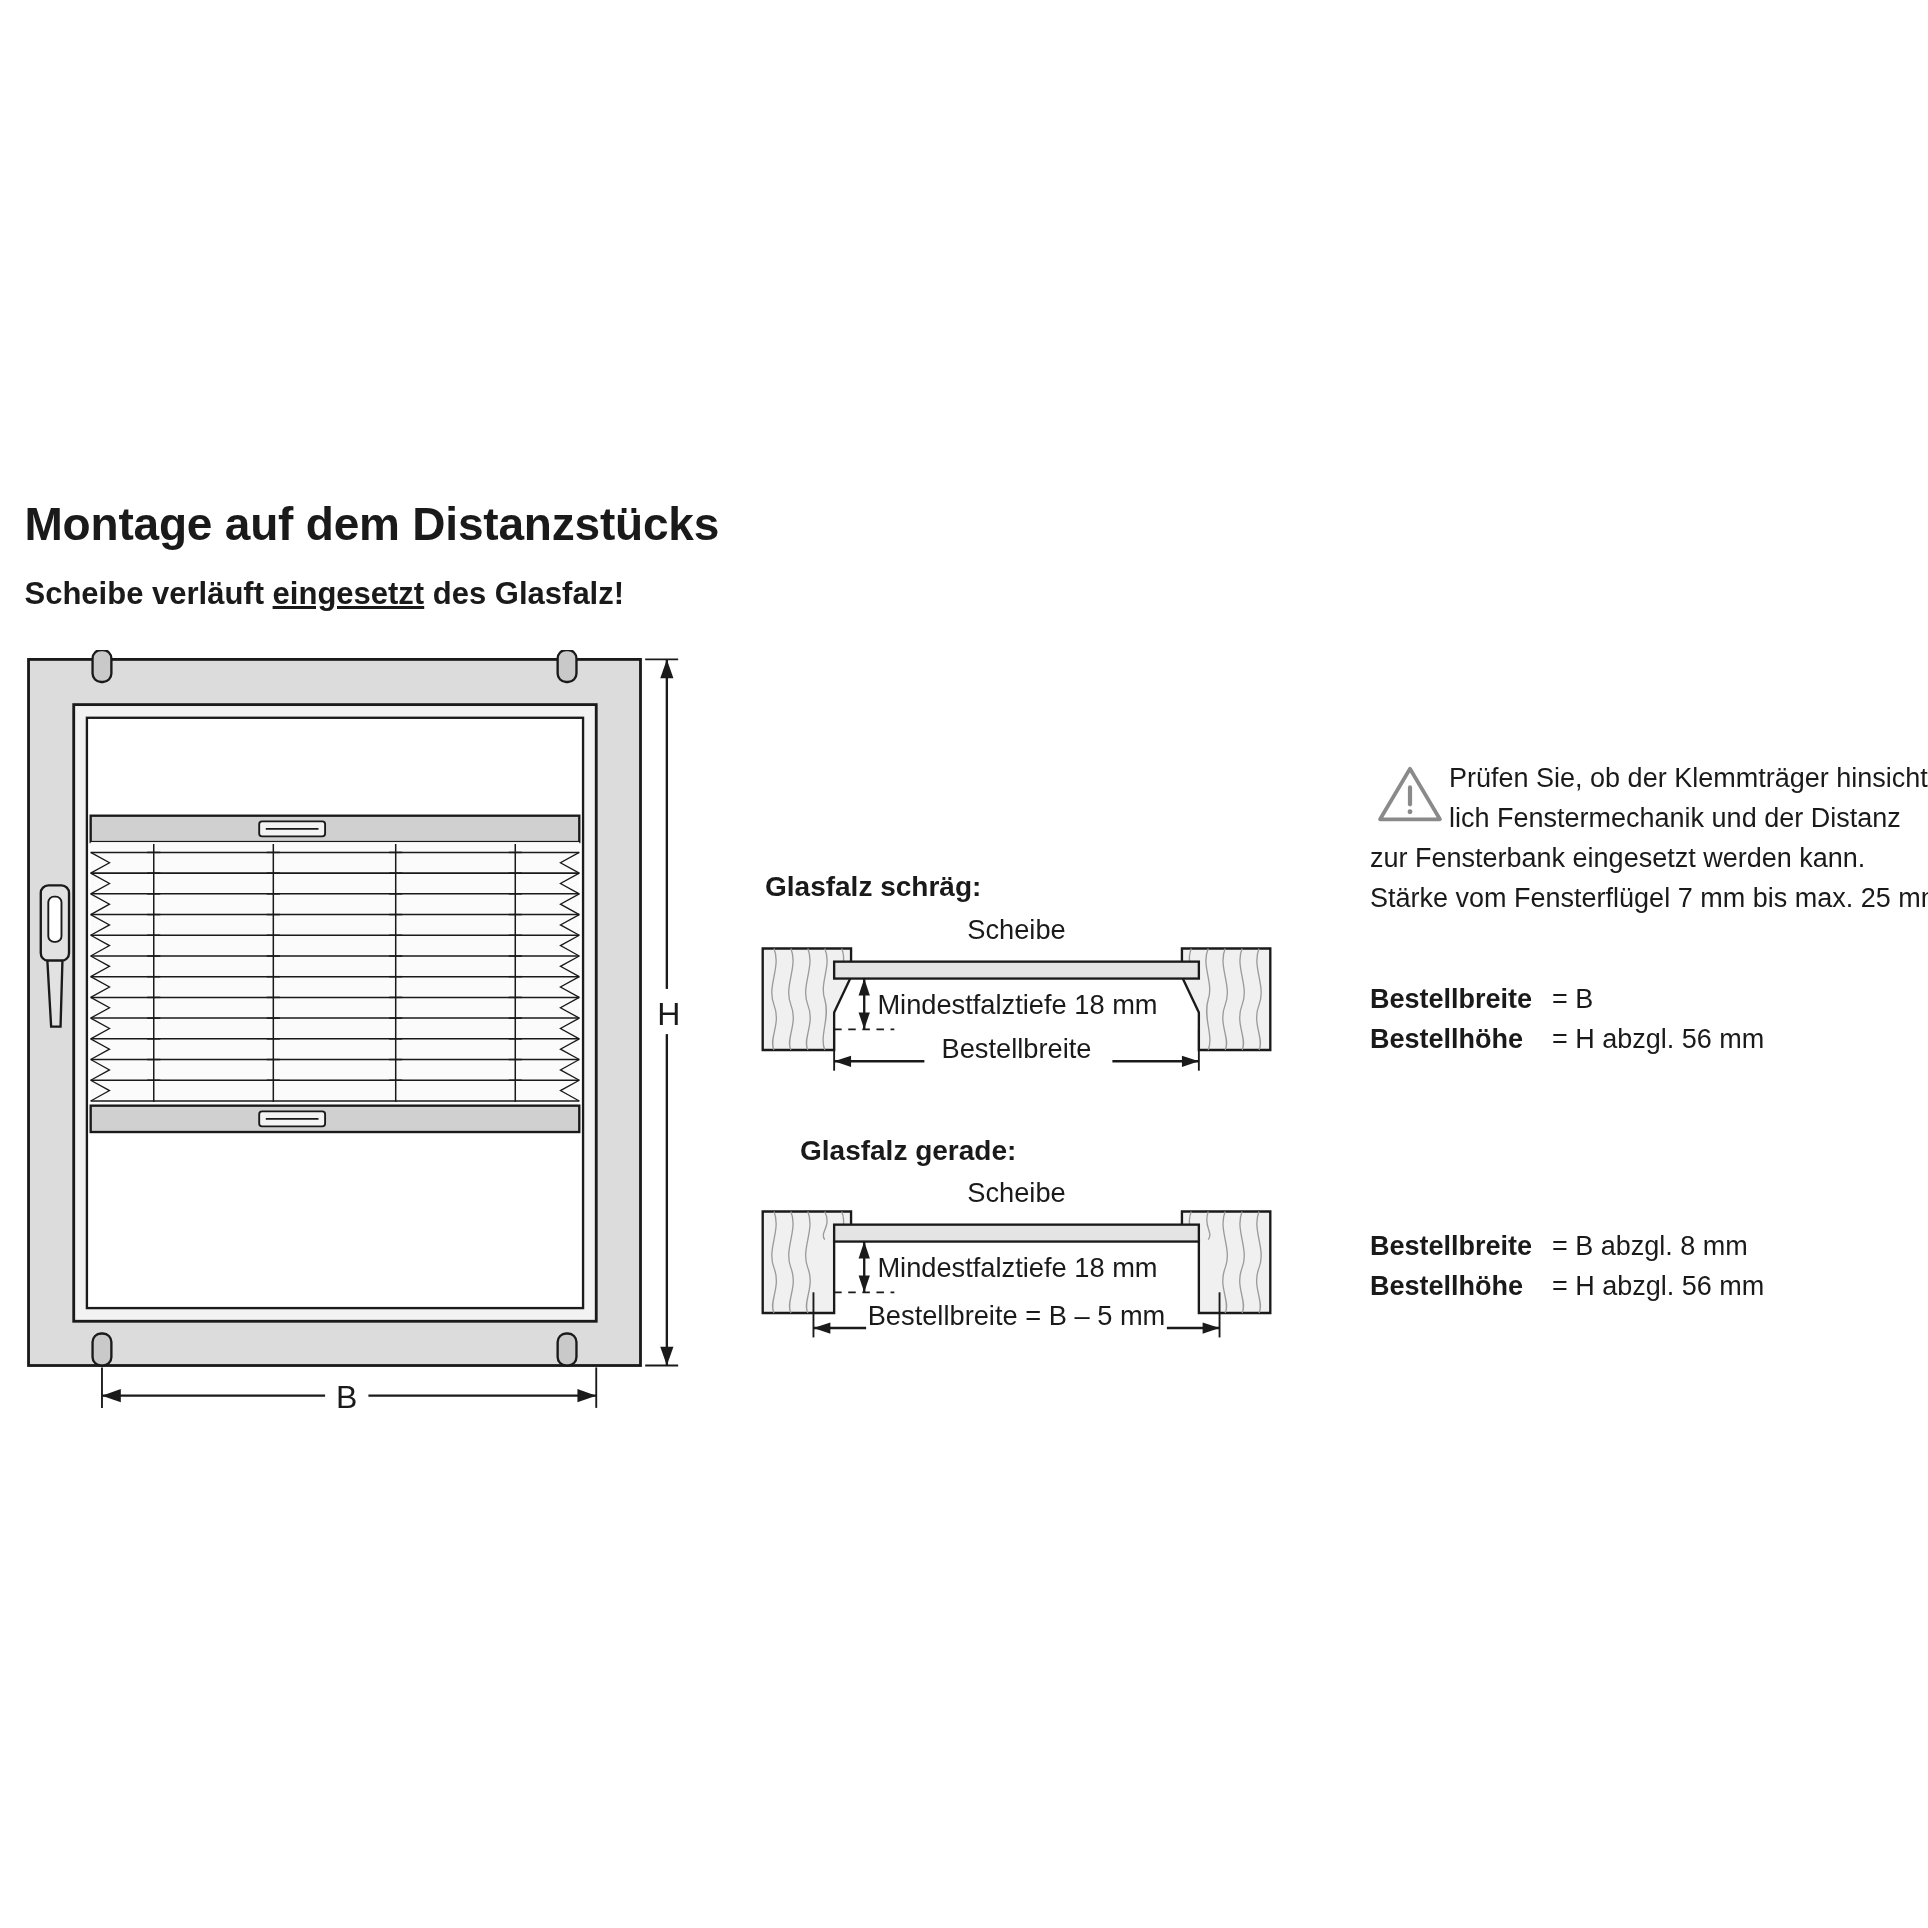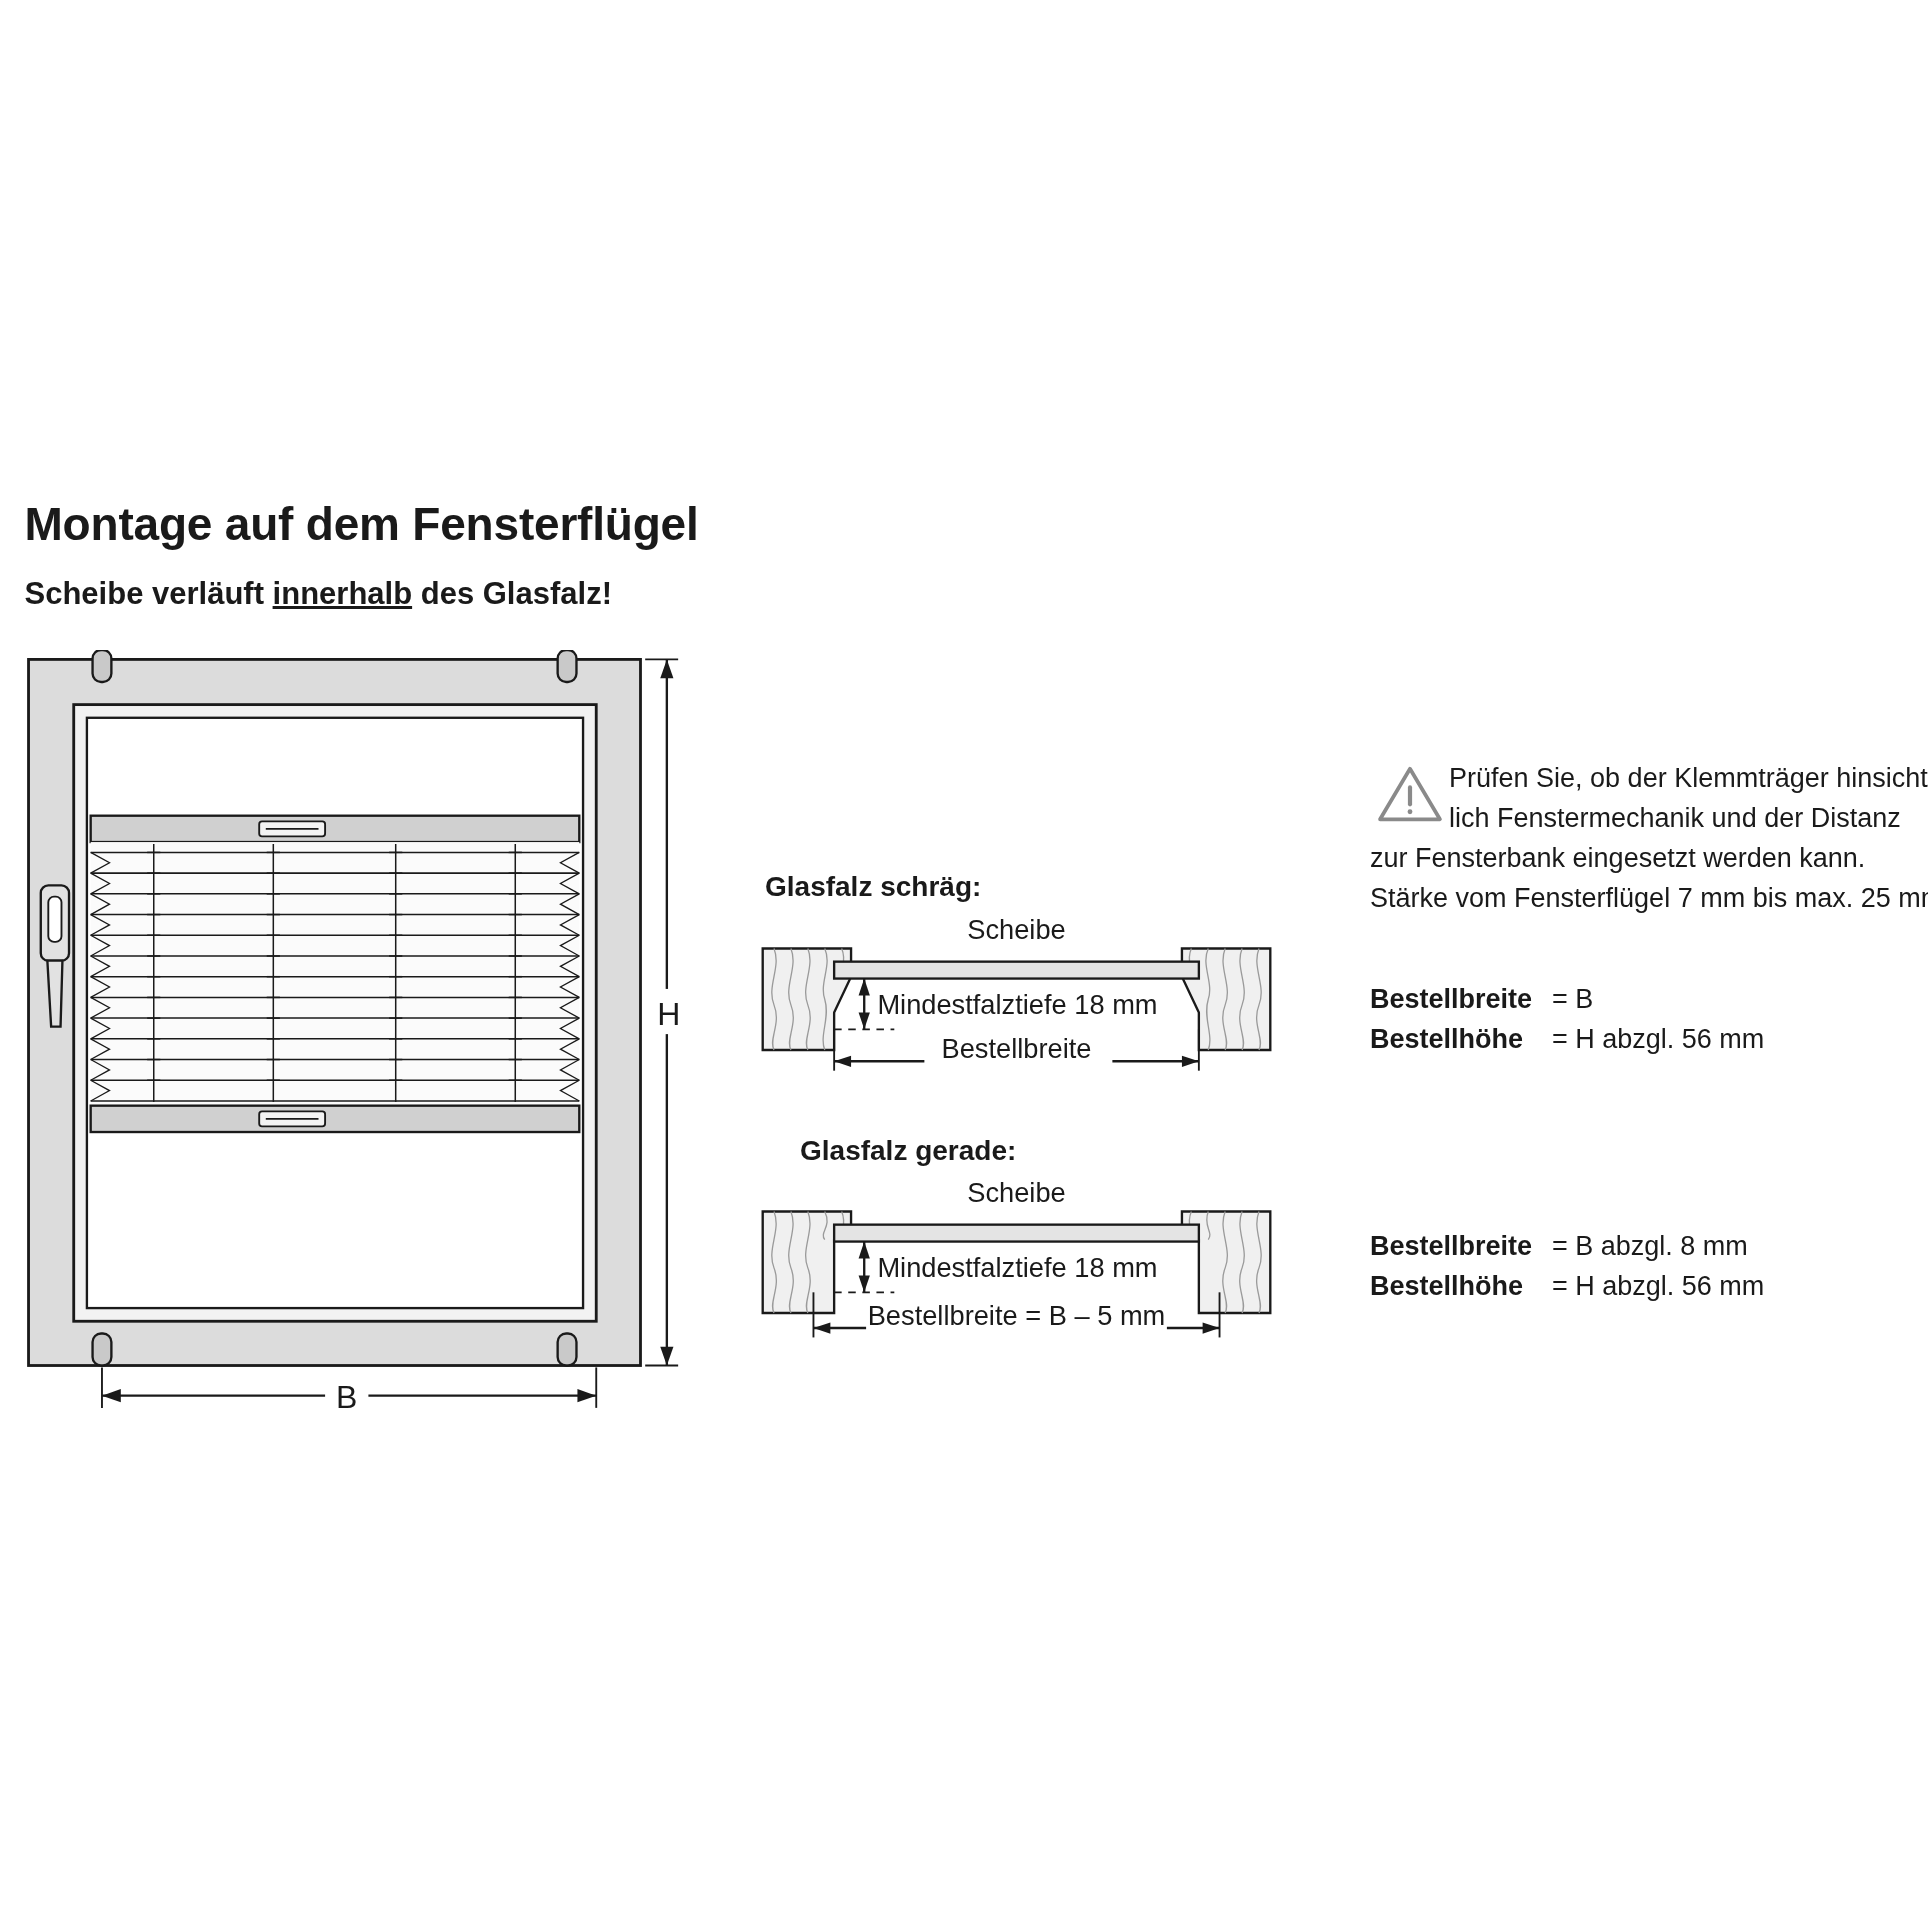--- a/index.html
+++ b/index.html
@@ -127,23 +127,23 @@
   svg text {
     font-family: "Liberation Sans", sans-serif;
     fill: #1a1a1a;
   }
 </style>
 </head>
 <body>
 
 <div class="page">
 
-  <div id="title">Montage auf dem Fensterflügel</div>
-
-  <div id="subtitle"><span>Scheibe verläuft </span><span class="u">innerhalb</span><span> des Glasfalz!</span></div>
+  <div id="title">Montage auf dem Distanzstücks</div>
+
+  <div id="subtitle"><span>Scheibe verläuft </span><span class="u">eingesetzt</span><span> des Glasfalz!</span></div>
 
   <div id="window-figure">
     <svg width="744" height="772" viewBox="0 0 790 820">
 
       <rect x="10" y="10" width="650" height="750" fill="#dcdcdc" stroke="#1a1a1a" stroke-width="3"></rect>
 
       <rect x="58" y="58" width="555" height="655" fill="#f2f2f2" stroke="#1a1a1a" stroke-width="3"></rect>
       <rect x="72" y="72" width="527" height="627" fill="#ffffff" stroke="#1a1a1a" stroke-width="2.5"></rect>
 
       <rect x="78" y="0" width="20" height="34" rx="9" fill="#c9c9c9" stroke="#1a1a1a" stroke-width="2.5"></rect>

